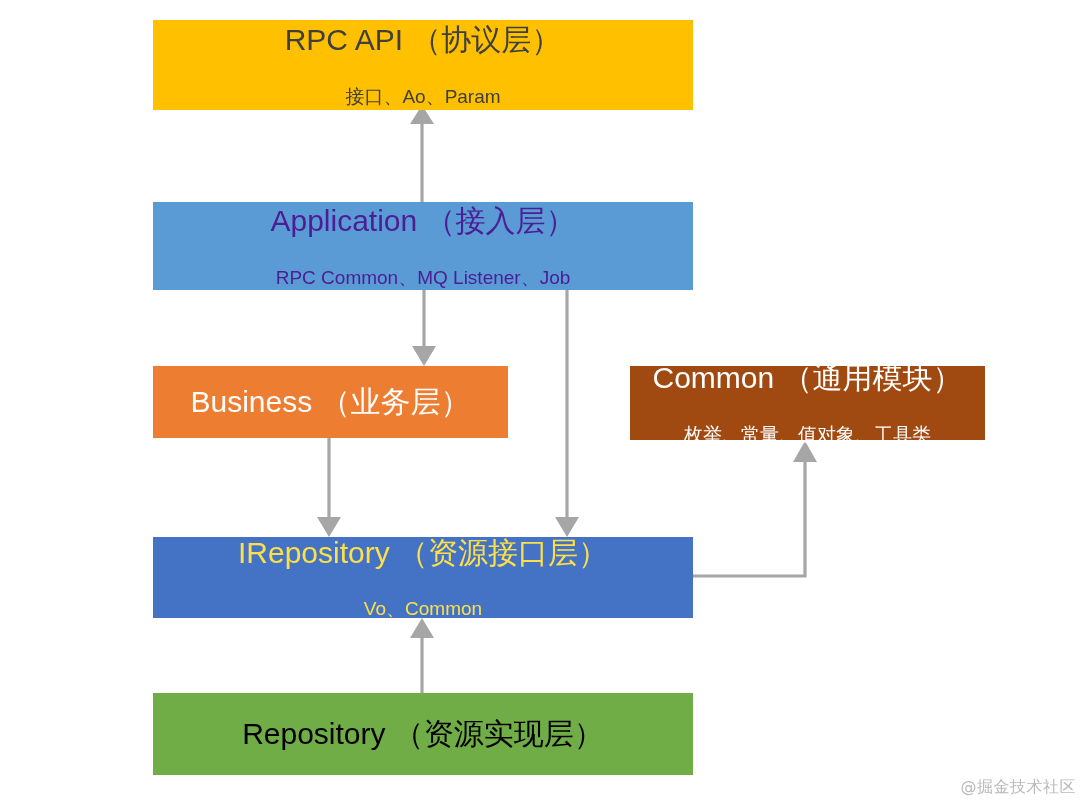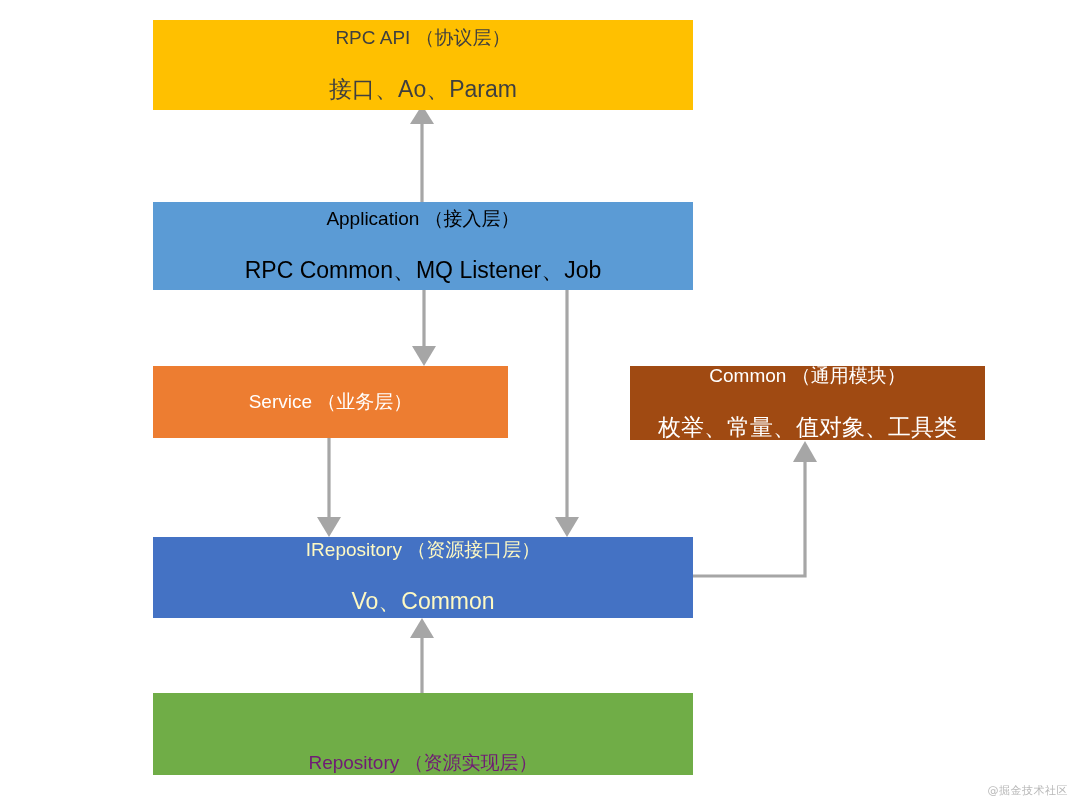--- a/index.html
+++ b/index.html
@@ -26,22 +26,22 @@
     justify-content: center;
     box-sizing: border-box;
     text-align: center;
     line-height: 1.28;
     z-index: 3;
   }
   .node .ln {
     display: block;
     white-space: nowrap;
   }
-  .node .ln1 { font-size: 19px; }
-  .node .ln2 { font-size: 23px; margin-top: 25px; }
+  .node .ln1 { font-size: 30px; }
+  .node .ln2 { font-size: 19px; margin-top: 25px; }
 
   
   #node-rpc-api {
     left: 153px; top: 20px; width: 540px; height: 90px;
     background: #FFC000; color: #3f3f3f;
   }
   #node-application {
     left: 153px; top: 202px; width: 540px; height: 88px;
     background: #5B9BD5; color: #ffffff;
   }
@@ -66,23 +66,23 @@
   #connectors {
     position: absolute;
     left: 0; top: 0;
     width: 1080px;
     height: 806px;
     z-index: 1;
   }
 
   #watermark {
     position: absolute;
-    right: 12px;
+    right: 4px;
     bottom: 8px;
-    font-size: 11px;
+    font-size: 16px;
     color: #b9b9b9;
     letter-spacing: 0.5px;
     white-space: nowrap;
     z-index: 5;
     font-family: "DejaVu Sans", "Liberation Sans", sans-serif;
   }
 </style>
 </head>
 <body>
 
@@ -127,38 +127,38 @@
       <path d="M693,576 L805,576 L805,456" fill="none" stroke="#A6A6A6" stroke-width="3.2"></path>
       <path d="M793,462 L805,441 L817,462 Z" fill="#A6A6A6"></path>
     </g>
   </svg>
 
   <div class="node" id="node-rpc-api" style="background: rgb(255, 192, 0); color: rgb(63, 63, 63);">
     <span class="ln ln1">RPC API （协议层）</span>
     <span class="ln ln2">接口、Ao、Param</span>
   </div>
 
-  <div class="node" id="node-application" style="background: rgb(91, 155, 213); color: #000000;">
+  <div class="node" id="node-application" style="background: rgb(91, 155, 213); color: #4c1d95;">
     <span class="ln ln1">Application （接入层）</span>
     <span class="ln ln2">RPC Common、MQ Listener、Job</span>
   </div>
 
   <div class="node" id="node-business" style="background: rgb(237, 125, 49); color: rgb(255, 255, 255);">
-    <span class="ln ln1">Service （业务层）</span>
+    <span class="ln ln1">Business （业务层）</span>
   </div>
 
   <div class="node" id="node-common" style="background: rgb(160, 74, 18); color: rgb(255, 255, 255);">
     <span class="ln ln1">Common （通用模块）</span>
     <span class="ln ln2">枚举、常量、值对象、工具类</span>
   </div>
 
-  <div class="node" id="node-irepository" style="background: rgb(68, 114, 196); color: #fef9c3;">
+  <div class="node" id="node-irepository" style="background: rgb(68, 114, 196); color: #fde047;">
     <span class="ln ln1">IRepository （资源接口层）</span>
     <span class="ln ln2">Vo、Common</span>
   </div>
 
-  <div class="node" id="node-repository" style="background: rgb(112, 173, 71); color: #701a75; justify-content: flex-end;">
+  <div class="node" id="node-repository" style="background: rgb(112, 173, 71); color: #000000;">
     <span class="ln ln1">Repository （资源实现层）</span>
   </div>
 
   <div id="watermark">@掘金技术社区</div>
 
 </div>
 
 </body></html>

